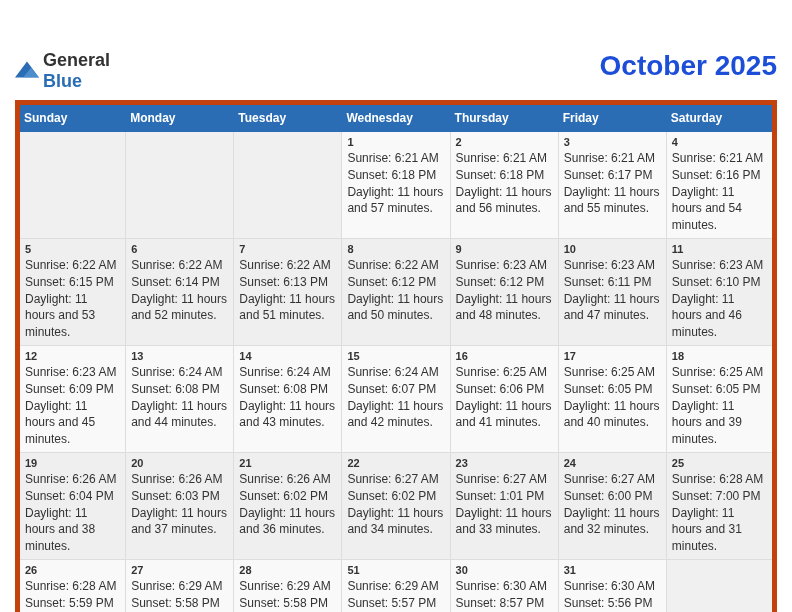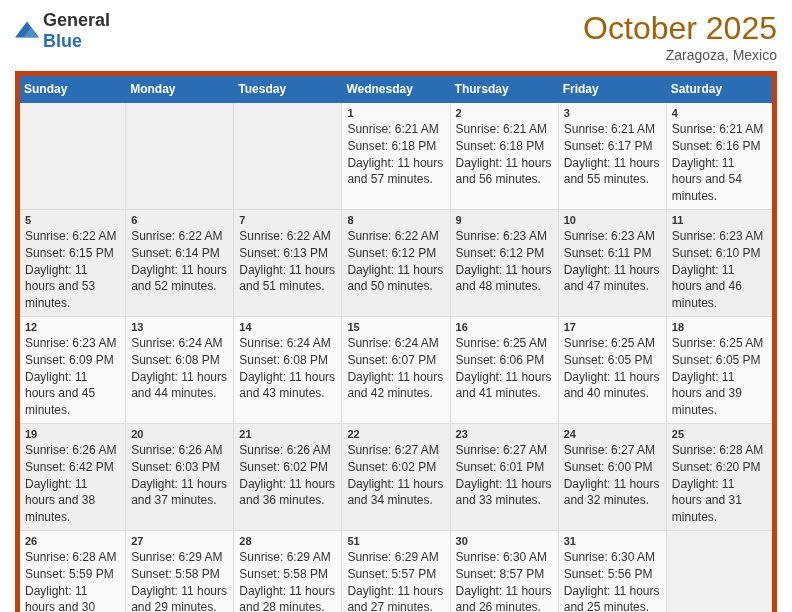--- a/index.html
+++ b/index.html
@@ -8,20 +8,21 @@
       background: #fff;
       width: 792px;
       min-height: 612px;
       padding: 10px 15px;
     }
     .header {
       display: flex;
       justify-content: space-between;
       align-items: flex-start;
       margin-bottom: 8px;
+      margin-top: 40px;
     }
     .logo {
       display: flex;
       align-items: center;
       gap: 4px;
     }
     .logo-text-general {
       font-size: 18px;
       font-weight: bold;
       color: #333;
@@ -32,23 +33,23 @@
       color: #2a6db5;
     }
     .logo-icon {
       width: 24px;
       height: 20px;
     }
     .title-section {
       text-align: right;
     }
     .month-title {
-      font-size: 32px;
-      font-weight: normal;
-      color: #a16207;
+      font-size: 28px;
+      font-weight: bold;
+      color: #1d4ed8;
     }
     .location-title {
       font-size: 14px;
       color: #555;
     }
     table {
       width: 100%;
       border-collapse: collapse;
       border: 5px solid #c2410c;
     }
@@ -101,21 +102,20 @@
       <polygon points="0,20 15,0 30,20" fill="#2a6db5"></polygon>
       <polygon points="10,20 20,8 30,20" fill="#5b9bd5" opacity="0.7"></polygon>
     </svg>
     <div>
       <span class="logo-text-general">General</span><br>
       <span class="logo-text-blue">Blue</span>
     </div>
   </div>
   <div class="title-section">
     <div class="month-title">October 2025</div>
-    <div class="location-title">Zaragoza, Mexico</div>
   </div>
 </div>
 
 <table>
   <thead>
     <tr>
     <th>Sunday</th>
         <th>Monday</th>
         <th>Tuesday</th>
         <th>Wednesday</th>
@@ -239,21 +239,21 @@
           <span class="day-num">18</span>
           <div class="cell-content">Sunrise: 6:25 AM
 Sunset: 6:05 PM
 Daylight: 11 hours and 39 minutes.</div>
         </td>
       </tr>
       <tr>
         <td>
           <span class="day-num">19</span>
           <div class="cell-content">Sunrise: 6:26 AM
-Sunset: 6:42 PM
+Sunset: 6:04 PM
 Daylight: 11 hours and 38 minutes.</div>
         </td>
         <td>
           <span class="day-num">20</span>
           <div class="cell-content">Sunrise: 6:26 AM
 Sunset: 6:03 PM
 Daylight: 11 hours and 37 minutes.</div>
         </td>
         <td>
           <span class="day-num">21</span>
@@ -263,33 +263,33 @@
         </td>
         <td>
           <span class="day-num">22</span>
           <div class="cell-content">Sunrise: 6:27 AM
 Sunset: 6:02 PM
 Daylight: 11 hours and 34 minutes.</div>
         </td>
         <td>
           <span class="day-num">23</span>
           <div class="cell-content">Sunrise: 6:27 AM
-Sunset: 6:01 PM
+Sunset: 1:01 PM
 Daylight: 11 hours and 33 minutes.</div>
         </td>
         <td>
           <span class="day-num">24</span>
           <div class="cell-content">Sunrise: 6:27 AM
 Sunset: 6:00 PM
 Daylight: 11 hours and 32 minutes.</div>
         </td>
         <td>
           <span class="day-num">25</span>
           <div class="cell-content">Sunrise: 6:28 AM
-Sunset: 6:20 PM
+Sunset: 7:00 PM
 Daylight: 11 hours and 31 minutes.</div>
         </td>
       </tr>
       <tr>
         <td>
           <span class="day-num">26</span>
           <div class="cell-content">Sunrise: 6:28 AM
 Sunset: 5:59 PM
 Daylight: 11 hours and 30 minutes.</div>
         </td>

